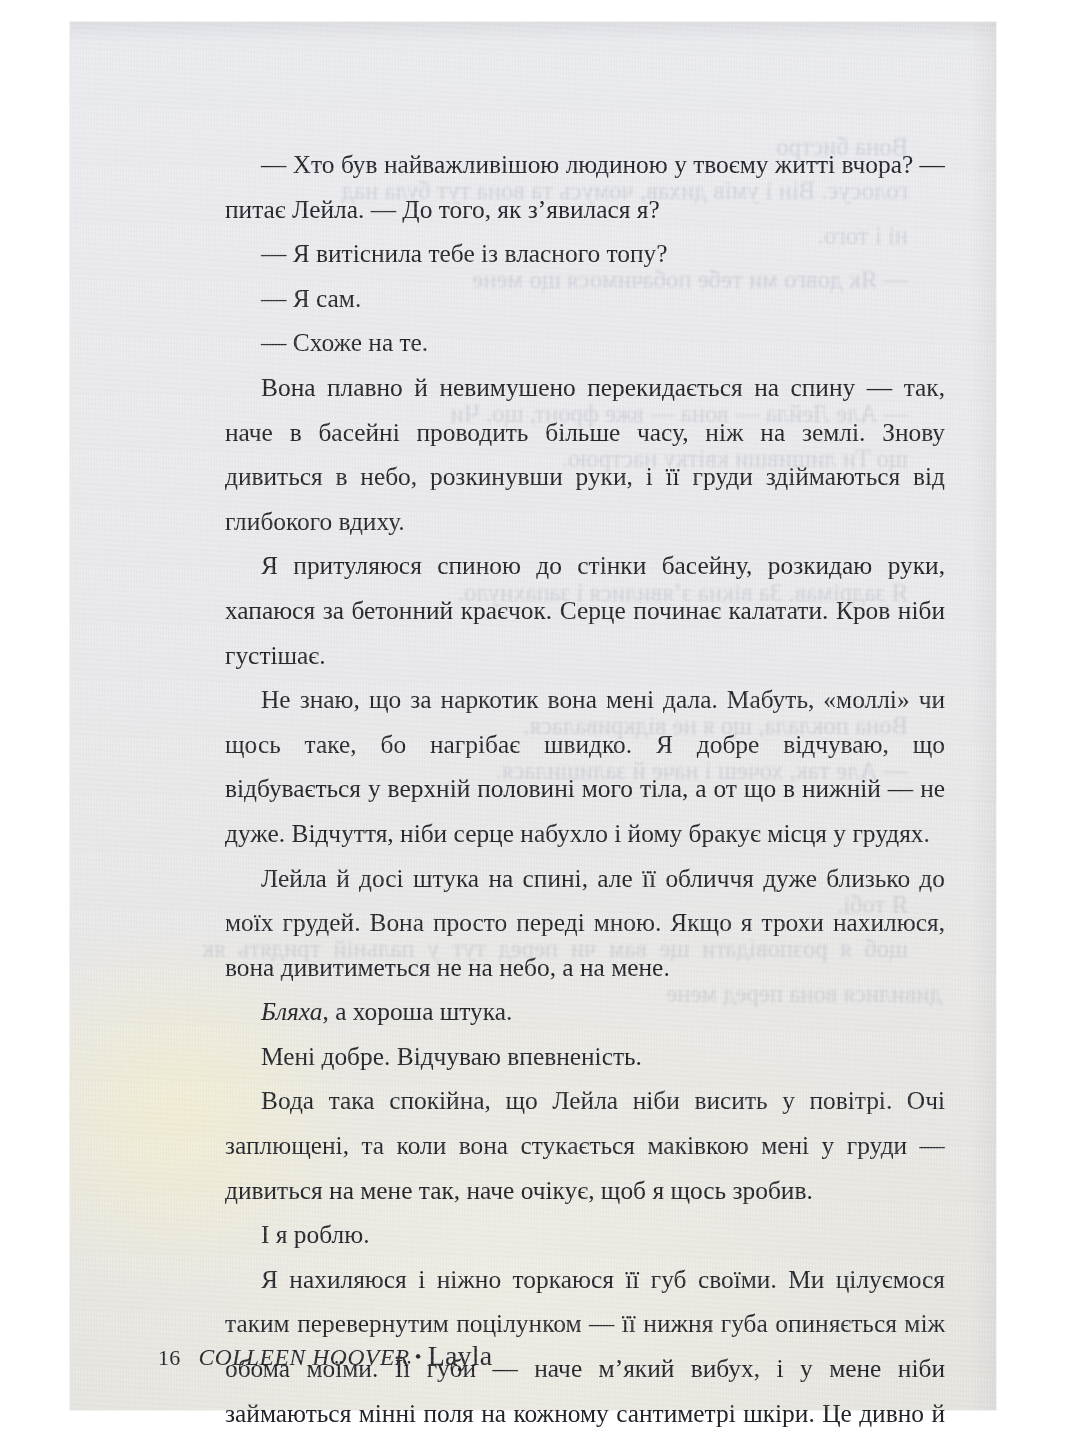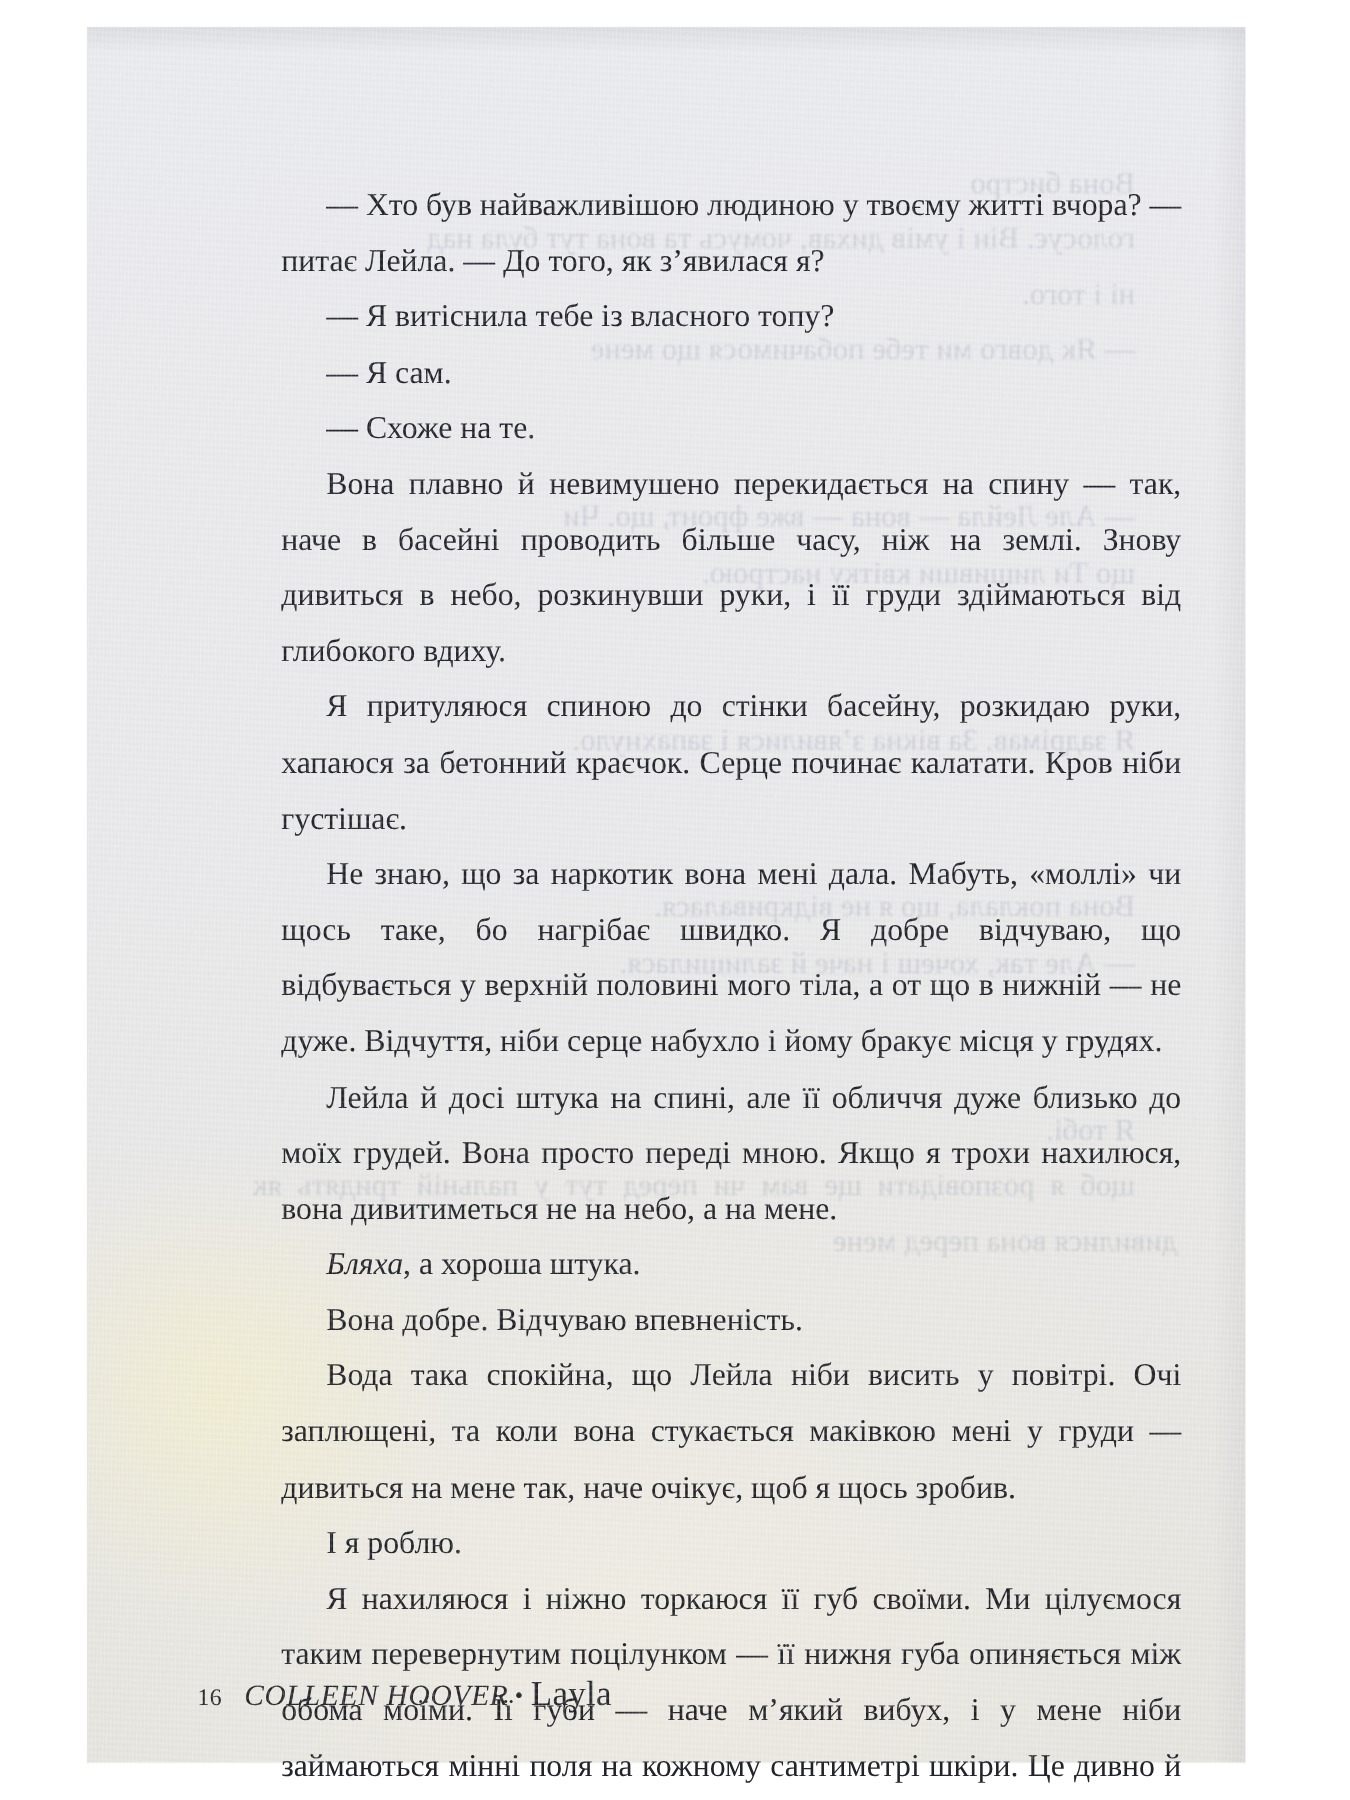--- a/index.html
+++ b/index.html
@@ -111,21 +111,21 @@
   #footer {
     position: absolute;
     left: 88px;
     top: 1318px;
     font-size: 21px;
     color: #26282e;
     letter-spacing: 0.2px;
     white-space: nowrap;
   }
   #footer .folio {
-    font-size: 19px;
+    font-size: 22px;
     margin-right: 18px;
   }
   #footer .author {
     font-variant: small-caps;
     font-size: 23.5px;
     letter-spacing: 0.6px;
     font-style: italic;
   }
   #footer .sep {
     margin: 0 6px 0 5px;
@@ -173,21 +173,21 @@
     <div id="textblock">
       <p>— Хто був найважливішою людиною у твоєму житті вчора? — питає Лейла. — До того, як з’явилася я?</p>
       <p class="nojust">— Я витіснила тебе із власного топу?</p>
       <p class="nojust">— Я сам.</p>
       <p class="nojust">— Схоже на те.</p>
       <p>Вона плавно й невимушено перекидається на спину — так, наче в басейні проводить більше часу, ніж на землі. Знову дивиться в небо, розкинувши руки, і її груди здіймаються від глибокого вдиху.</p>
       <p>Я притуляюся спиною до стінки басейну, розкидаю руки, хапаюся за бетонний краєчок. Серце починає калатати. Кров ніби густішає.</p>
       <p>Не знаю, що за наркотик вона мені дала. Мабуть, «моллі» чи щось таке, бо нагрібає швидко. Я добре відчуваю, що відбувається у верхній половині мого тіла, а от що в нижній — не дуже. Відчуття, ніби серце набухло і йому бракує місця у грудях.</p>
       <p>Лейла й досі штука на спині, але її обличчя дуже близько до моїх грудей. Вона просто переді мною. Якщо я трохи нахилюся, вона дивитиметься не на небо, а на мене.</p>
       <p class="nojust"><em>Бляха</em><span>, а хороша штука.</span></p>
-      <p class="nojust">Вона добре. Відчуваю впевненість.</p>
+      <p class="nojust">Мені добре. Відчуваю впевненість.</p>
       <p>Вода така спокійна, що Лейла ніби висить у повітрі. Очі заплющені, та коли вона стукається маківкою мені у груди — дивиться на мене так, наче очікує, щоб я щось зробив.</p>
       <p class="nojust">І я роблю.</p>
       <p>Я нахиляюся і ніжно торкаюся її губ своїми. Ми цілуємося таким перевернутим поцілунком — її нижня губа опиняється між обома моїми. Її губи — наче м’який вибух, і у мене ніби займаються мінні поля на кожному сантиметрі шкіри. Це дивно й чарівно, бо вона досі лежить на спині на поверхні во-</p>
     </div>
 
     <div id="footer">
       <span class="folio">16</span><span class="author">COLLEEN HOOVER</span><span class="sep">•</span><span class="title">Layla</span>
     </div>
 
   </div>

